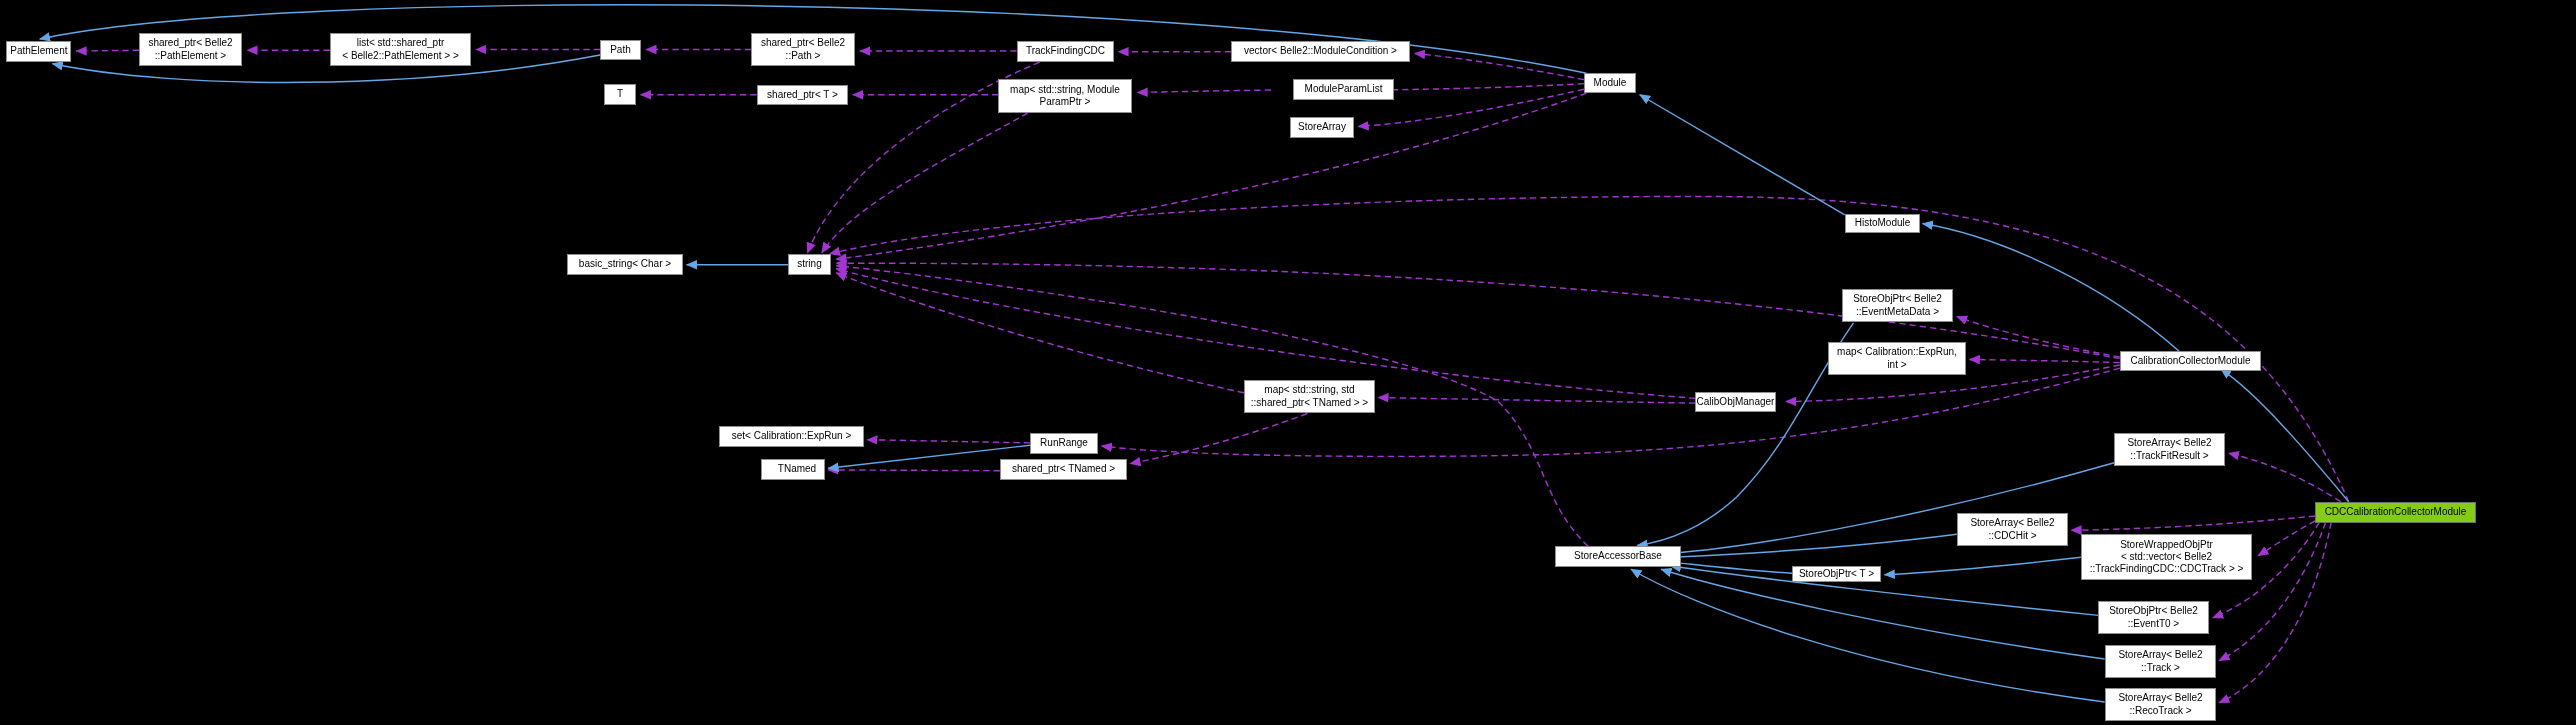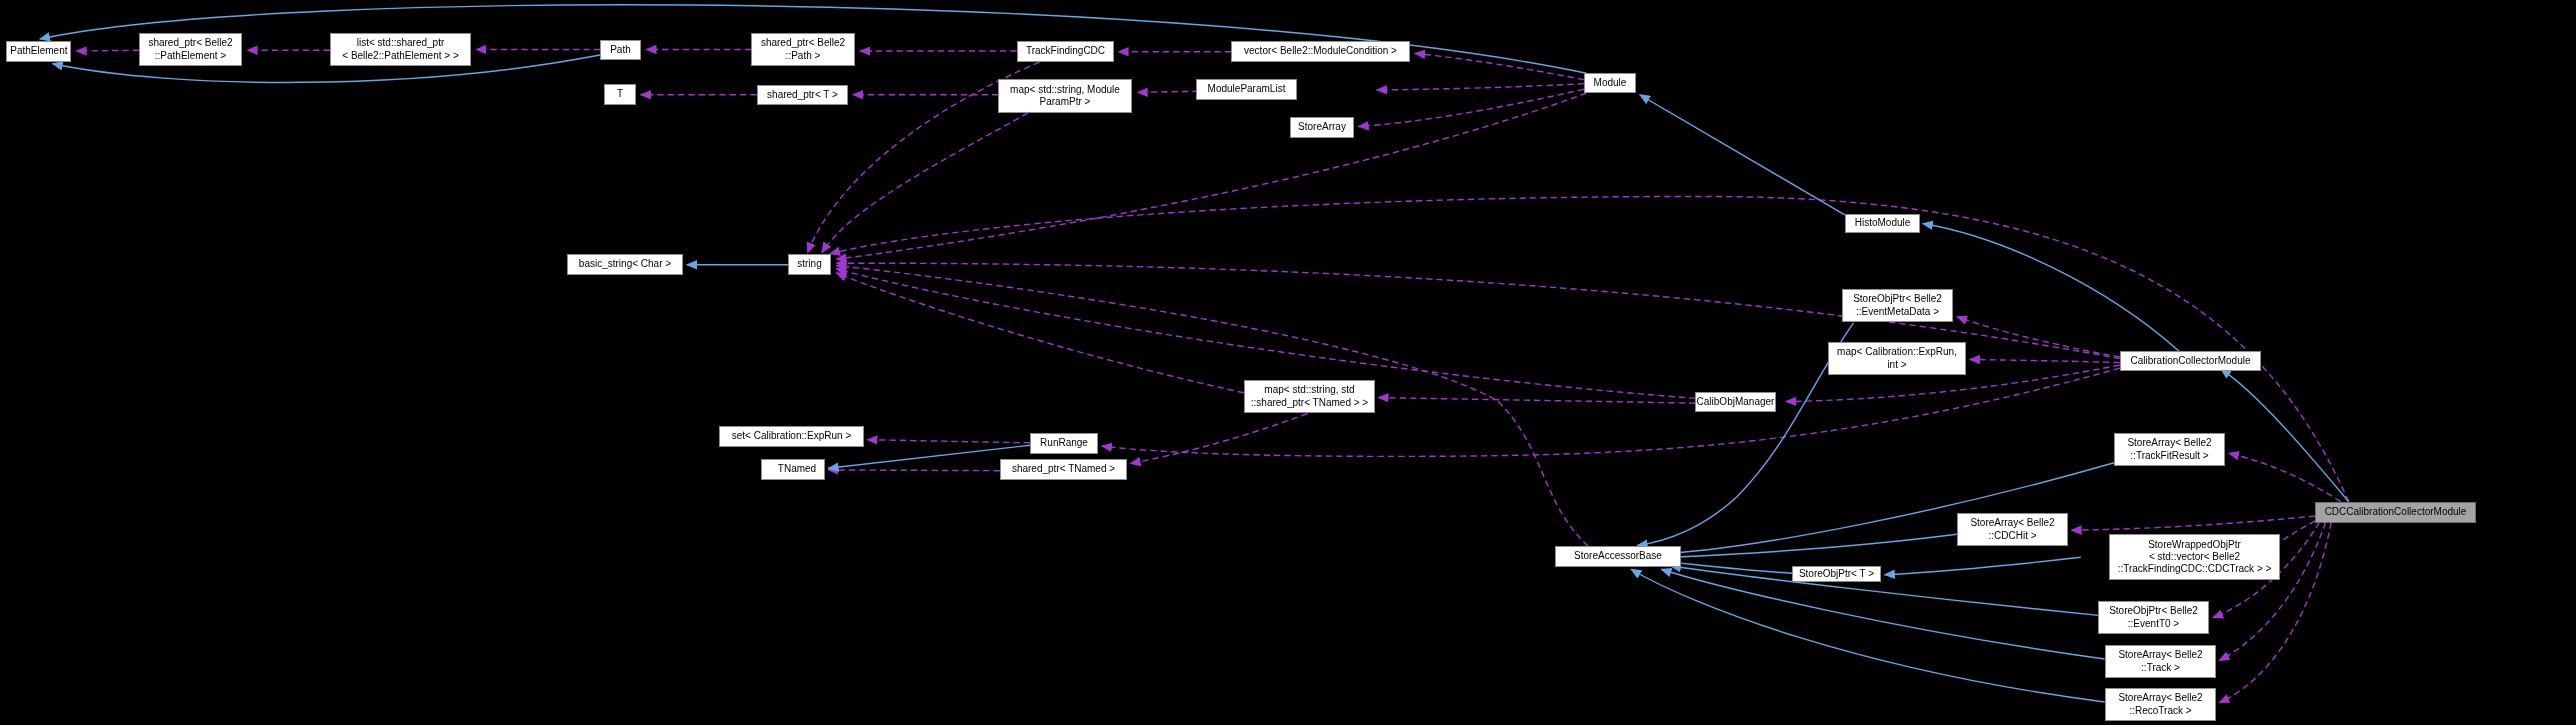--- a/index.html
+++ b/index.html
@@ -2,21 +2,21 @@
 <html style="font-size:12.7px"><head>
 <meta charset="utf-8">
 <style>
   html,body{margin:0;padding:0;background:#000;}
   #canvas{position:relative;width:2576px;height:726px;background:#000;overflow:hidden;
           font-family:"Liberation Sans", sans-serif;}
   #edges{position:absolute;left:0;top:0;width:2576px;height:726px;}
   .node{position:absolute;box-sizing:border-box;display:flex;align-items:center;justify-content:center;
         text-align:center;background:#fff;border:1.2px solid #8f8f8f;color:#000;
         font-size:10px;line-height:12.3px;white-space:pre-line;cursor:pointer;}
-  .node.hl{background:#a3a3a3;border-color:#6e6e6e;}
+  .node.hl{background:#84cc16;border-color:#6e6e6e;}
   path.edge{fill:none;stroke-width:1.8px;}
   path.usage{stroke-dasharray:8 5;}
 </style>
 </head>
 <body>
 
 <div id="canvas">
   <svg id="edges" xmlns="http://www.w3.org/2000/svg" viewBox="0 0 3241 913">
       <defs>
         <marker id="arrow-inh" markerUnits="userSpaceOnUse" markerWidth="15" markerHeight="12" refX="13" refY="6" orient="auto">
@@ -85,21 +85,21 @@
     <div class="node" style="left: 600px; top: 40px; width: 41px; height: 20px;">Path</div>
     <div class="node" style="left: 751px; top: 33px; width: 104px; height: 33px;">shared_ptr&lt; Belle2
 ::Path &gt;</div>
     <div class="node" style="left: 1017px; top: 41px; width: 97px; height: 20.7px;">TrackFindingCDC</div>
     <div class="node" style="left: 1231px; top: 41px; width: 179px; height: 20.7px;">vector&lt; Belle2::ModuleCondition &gt;</div>
     <div class="node" style="left: 1584px; top: 73px; width: 52px; height: 20px;">Module</div>
     <div class="node" style="left: 604px; top: 84px; width: 32px; height: 20.7px;">T</div>
     <div class="node" style="left: 757px; top: 85px; width: 91px; height: 20px;">shared_ptr&lt; T &gt;</div>
     <div class="node" style="left: 998px; top: 79px; width: 134px; height: 34px;">map&lt; std::string, Module
 ParamPtr &gt;</div>
-    <div class="node" style="left: 1196px; top: 79px; width: 101px; height: 20.7px;">ModuleParamList</div>
+    <div class="node" style="left: 1293px; top: 79px; width: 101px; height: 20.7px;">ModuleParamList</div>
     <div class="node" style="left: 1290px; top: 117px; width: 64px; height: 20.7px;">StoreArray</div>
     <div class="node" style="left: 567px; top: 254px; width: 116px; height: 20.7px;">basic_string&lt; Char &gt;</div>
     <div class="node" style="left: 788px; top: 254px; width: 43px; height: 20.7px;">string</div>
     <div class="node" style="left: 1845px; top: 214px; width: 75px; height: 19px;">HistoModule</div>
     <div class="node" style="left: 1842px; top: 289px; width: 111px; height: 33px;">StoreObjPtr&lt; Belle2
 ::EventMetaData &gt;</div>
     <div class="node" style="left: 1828px; top: 342px; width: 138px; height: 33px;">map&lt; Calibration::ExpRun,
 int &gt;</div>
     <div class="node" style="left: 2120px; top: 351px; width: 141px; height: 20px;">CalibrationCollectorModule</div>
     <div class="node" style="left: 1695px; top: 392px; width: 81px; height: 20px;">CalibObjManager</div>
@@ -108,21 +108,21 @@
     <div class="node" style="left: 719px; top: 426px; width: 145px; height: 20.7px;">set&lt; Calibration::ExpRun &gt;</div>
     <div class="node" style="left: 1030px; top: 433px; width: 68px; height: 20.7px;">RunRange</div>
     <div class="node" style="left: 761px; top: 459px; width: 64px; height: 20.7px; padding-left: 8px;">TNamed</div>
     <div class="node" style="left: 1000px; top: 459px; width: 127px; height: 20.7px;">shared_ptr&lt; TNamed &gt;</div>
     <div class="node" style="left: 1555px; top: 546px; width: 126px; height: 20.7px;">StoreAccessorBase</div>
     <div class="node" style="left: 2114px; top: 433px; width: 111px; height: 33px;">StoreArray&lt; Belle2
 ::TrackFitResult &gt;</div>
     <div class="node" style="left: 1957px; top: 513px; width: 111px; height: 33px;">StoreArray&lt; Belle2
 ::CDCHit &gt;</div>
     <div class="node" style="left: 1792px; top: 566px; width: 89px; height: 16px;">StoreObjPtr&lt; T &gt;</div>
-    <div class="node" style="left: 2081px; top: 534px; width: 171px; height: 46px; margin-left: 28px;">StoreWrappedObjPtr
+    <div class="node" style="left: 2081px; top: 534px; width: 171px; height: 46px;">StoreWrappedObjPtr
 &lt; std::vector&lt; Belle2
 ::TrackFindingCDC::CDCTrack &gt; &gt;</div>
     <div class="node" style="left: 2098px; top: 601px; width: 111px; height: 33px;">StoreObjPtr&lt; Belle2
 ::EventT0 &gt;</div>
     <div class="node" style="left: 2105px; top: 645px; width: 111px; height: 33px;">StoreArray&lt; Belle2
 ::Track &gt;</div>
     <div class="node" style="left: 2105px; top: 688px; width: 111px; height: 33px;">StoreArray&lt; Belle2
 ::RecoTrack &gt;</div>
     <div class="node hl" style="left: 2315px; top: 502px; width: 161px; height: 20.7px;">CDCCalibrationCollectorModule</div>
   </div>

